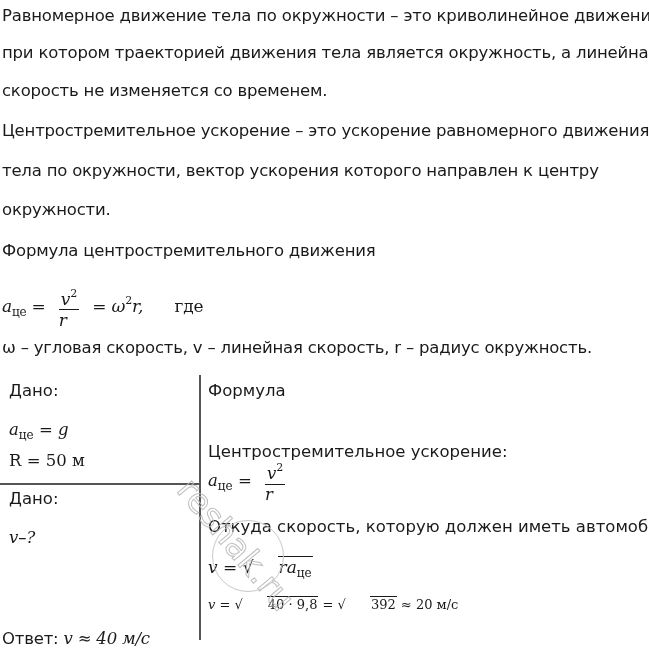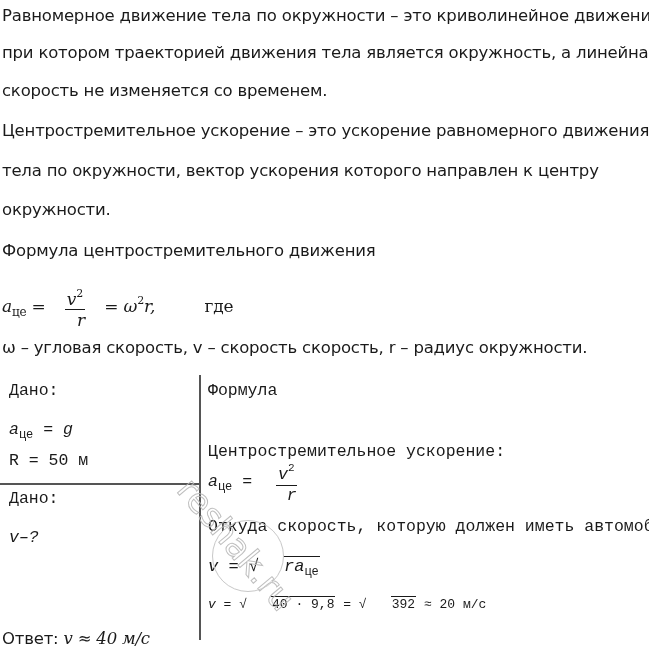--- a/index.html
+++ b/index.html
@@ -8,28 +8,28 @@
     font-family: "DejaVu Sans", sans-serif; color: #1a1a1a;
   }
   .p {
     position: absolute; left: 2px; font-size: 16.5px; white-space: nowrap;
     letter-spacing: -0.2px;
   }
   .math { font-family: "DejaVu Serif", serif; }
   .it { font-style: italic; }
   .sub { font-size: 12px; vertical-align: -4px; font-style: normal; }
   .sup { font-size: 11px; vertical-align: 8px; }
-  .frac { display: inline-block; vertical-align: middle; text-align: right; margin: 0 14px; }
+  .frac { display: inline-block; vertical-align: middle; text-align: left; margin: 0 8px; }
   .frac .num { display: block; padding: 0 2px; border-bottom: 1.3px solid #1a1a1a; line-height: 20px; }
   .frac .den { display: block; line-height: 20px; }
   .sqrt { display: inline-block; }
   .sqrt .rad { border-top: 1.3px solid #1a1a1a; padding: 0 1px; margin-left: 24px; }
   .vline { position: absolute; left: 199px; top: 375px; width: 1.5px; height: 265px; background: #555; }
   .hline { position: absolute; left: 0; top: 483px; width: 200px; height: 1.5px; background: #555; }
-  .cell { position: absolute; font-size: 16.5px; white-space: nowrap; font-family: Liberation Mono, monospace; }
+  .cell { position: absolute; font-size: 16.5px; white-space: nowrap; }
   .watermark {
     position: absolute; left: 200px; top: 470px; transform: rotate(50deg);
     transform-origin: left top; font-family: "DejaVu Sans", sans-serif; font-size: 34px;
     color: transparent; -webkit-text-stroke: 1px #b8b8b8; opacity: 0.9; pointer-events: none;
   }
   .wm-circle {
     position: absolute; left: 212px; top: 520px; width: 70px; height: 70px;
     border: 1.5px solid #c8c8c8; border-radius: 50%; pointer-events: none;
   }
 </style>
@@ -47,24 +47,24 @@
 <div class="p" style="top:241px">Формула центростремительного движения</div>
 
 <div class="p math" style="top:284px; font-size:17px">
   <span class="it">a</span><span class="sub">це</span>
   =
   <span class="frac">
     <span class="num"><span class="it">v</span><span class="sup">2</span></span>
     <span class="den it">r</span>
   </span>
   <span class="it">= ω</span><span class="sup">2</span><span class="it">r,</span>
-  <span style="margin-left:44px">где</span>
+  <span style="margin-left:26px">где</span>
 </div>
 
-<div class="p" style="top:338px">ω – угловая скорость, v – скорость скорость, r – радиус окружности.</div>
+<div class="p" style="top:338px">ω – угловая скорость, v – линейная скорость, r – радиус окружность.</div>
 
 <div class="vline"></div>
 <div class="hline"></div>
 
 <div class="cell" style="left:9px; top:381px">Дано:</div>
 <div class="cell math" style="left:9px; top:420px">
   <span class="it">a</span><span class="sub">це</span>
   <span class="it">= g</span>
 </div>
 <div class="cell math" style="left:9px; top:451px">R = 50 м</div>

